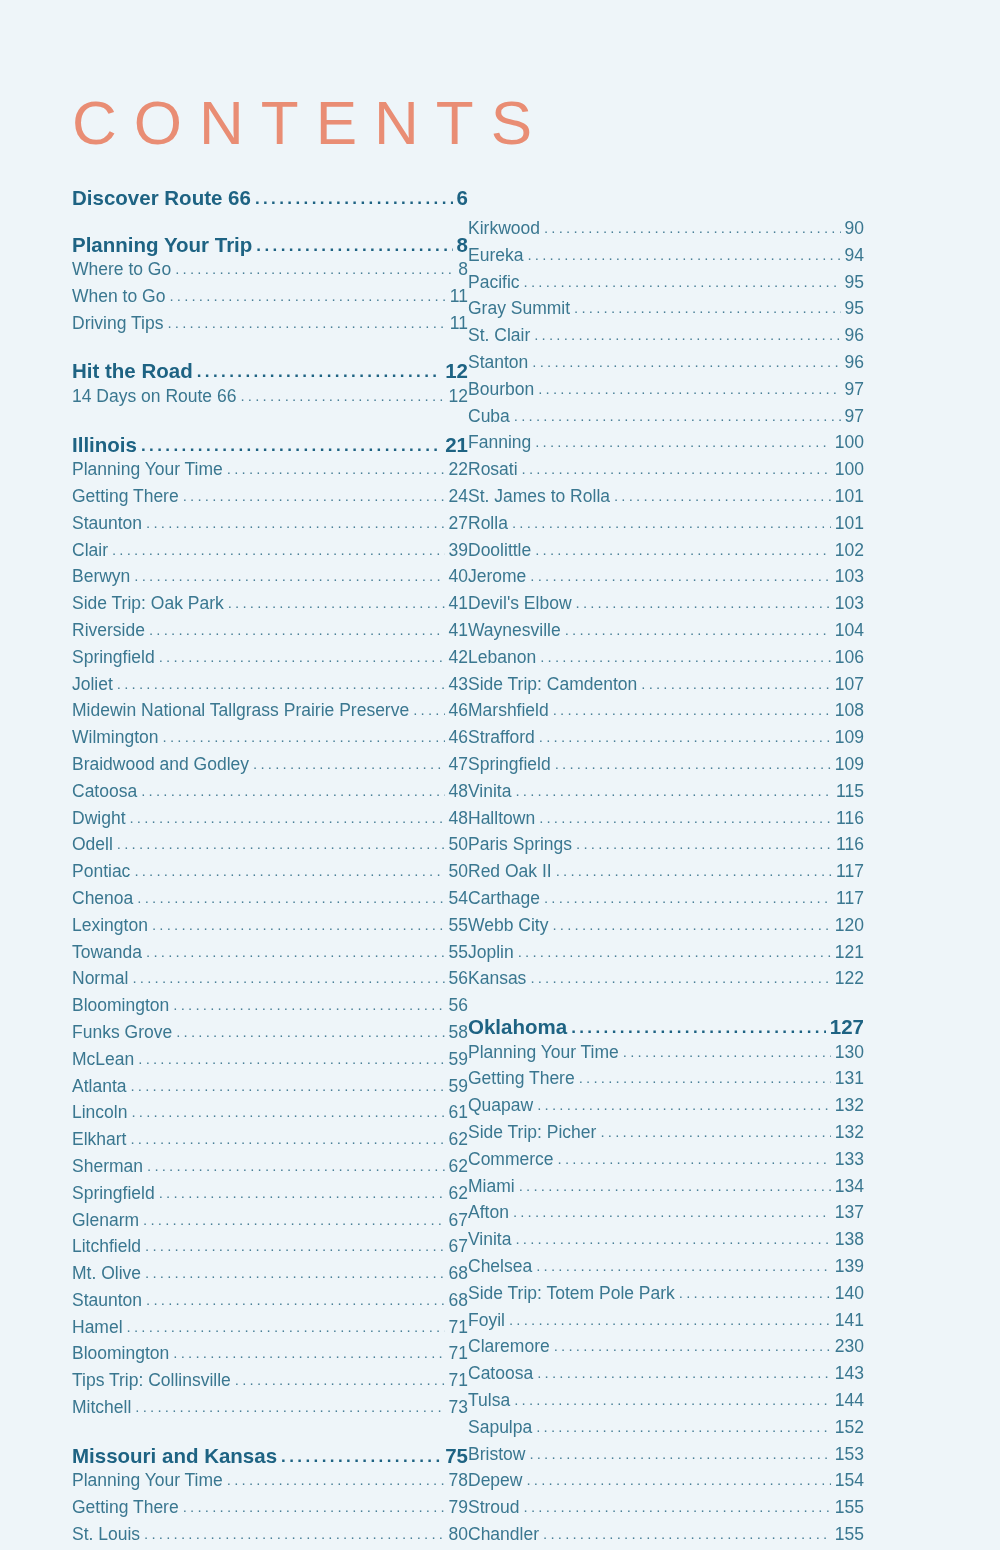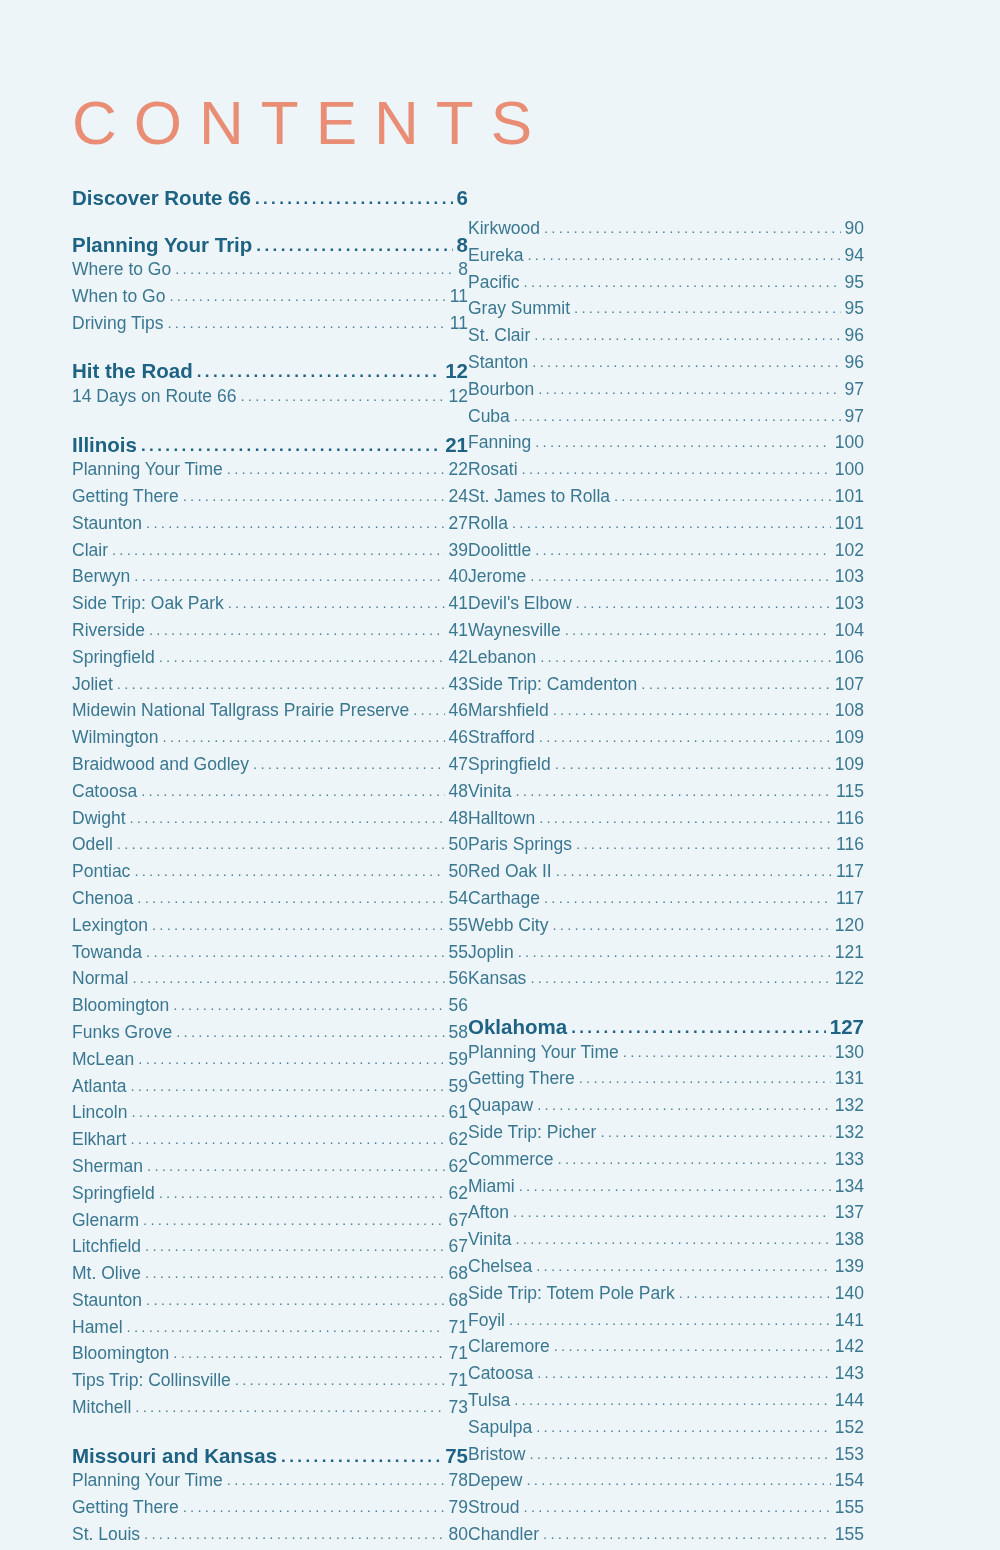--- a/index.html
+++ b/index.html
@@ -545,21 +545,21 @@
           <span class="page-num">140</span>
         </div>
         <div class="entry sub">
           <span class="label">Foyil</span>
           <span class="dots">........................................................................................................................</span>
           <span class="page-num">141</span>
         </div>
         <div class="entry sub">
           <span class="label">Claremore</span>
           <span class="dots">........................................................................................................................</span>
-          <span class="page-num">142</span>
+          <span class="page-num">230</span>
         </div>
         <div class="entry sub">
           <span class="label">Catoosa</span>
           <span class="dots">........................................................................................................................</span>
           <span class="page-num">143</span>
         </div>
         <div class="entry sub">
           <span class="label">Tulsa</span>
           <span class="dots">........................................................................................................................</span>
           <span class="page-num">144</span>

